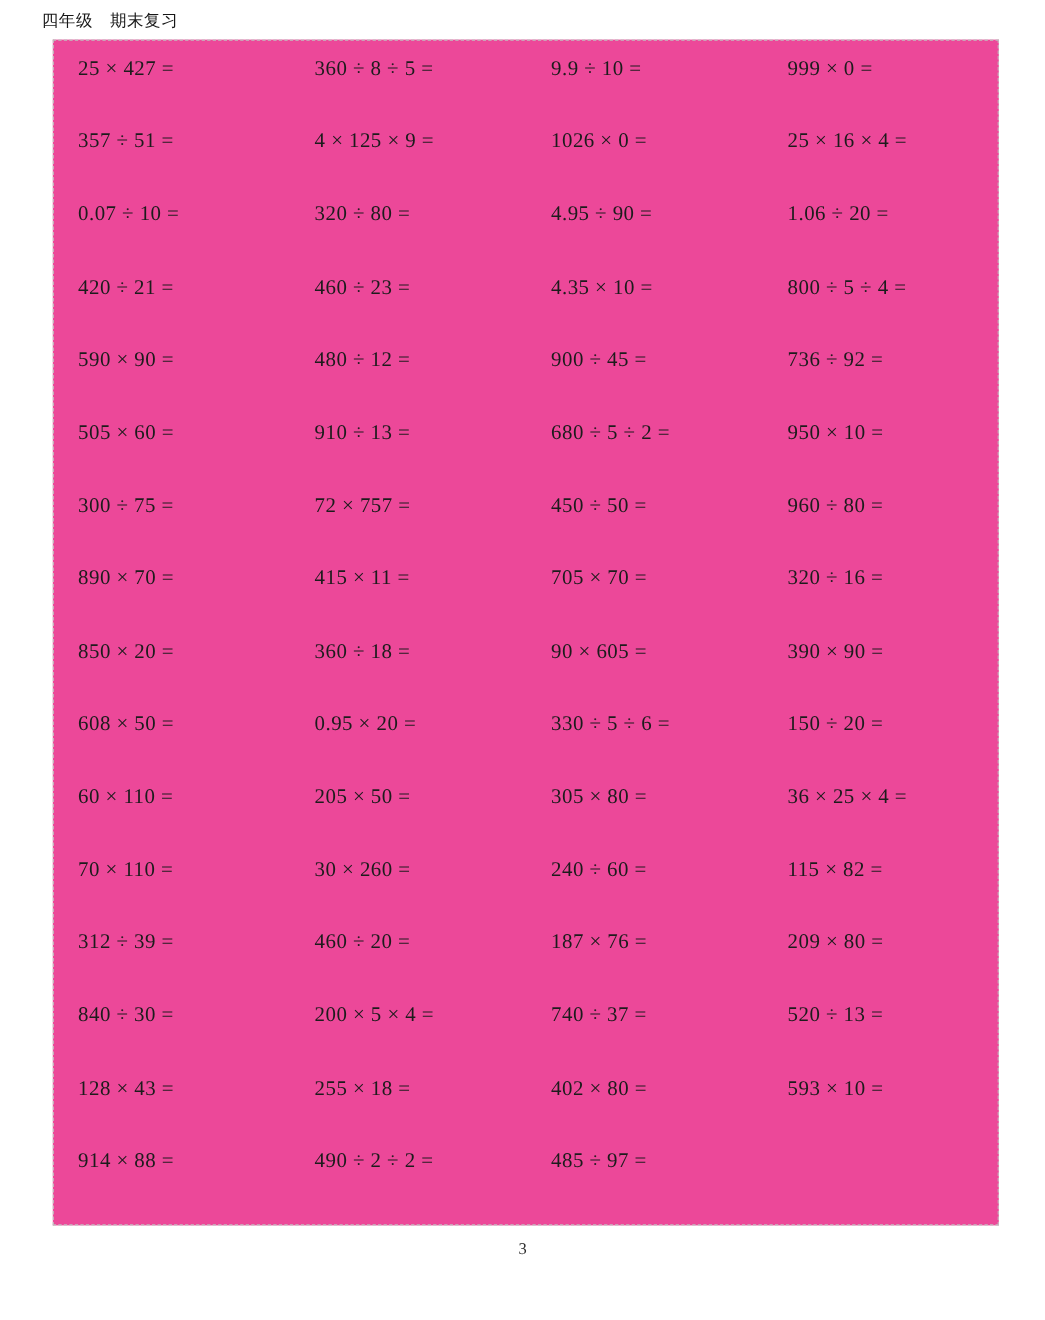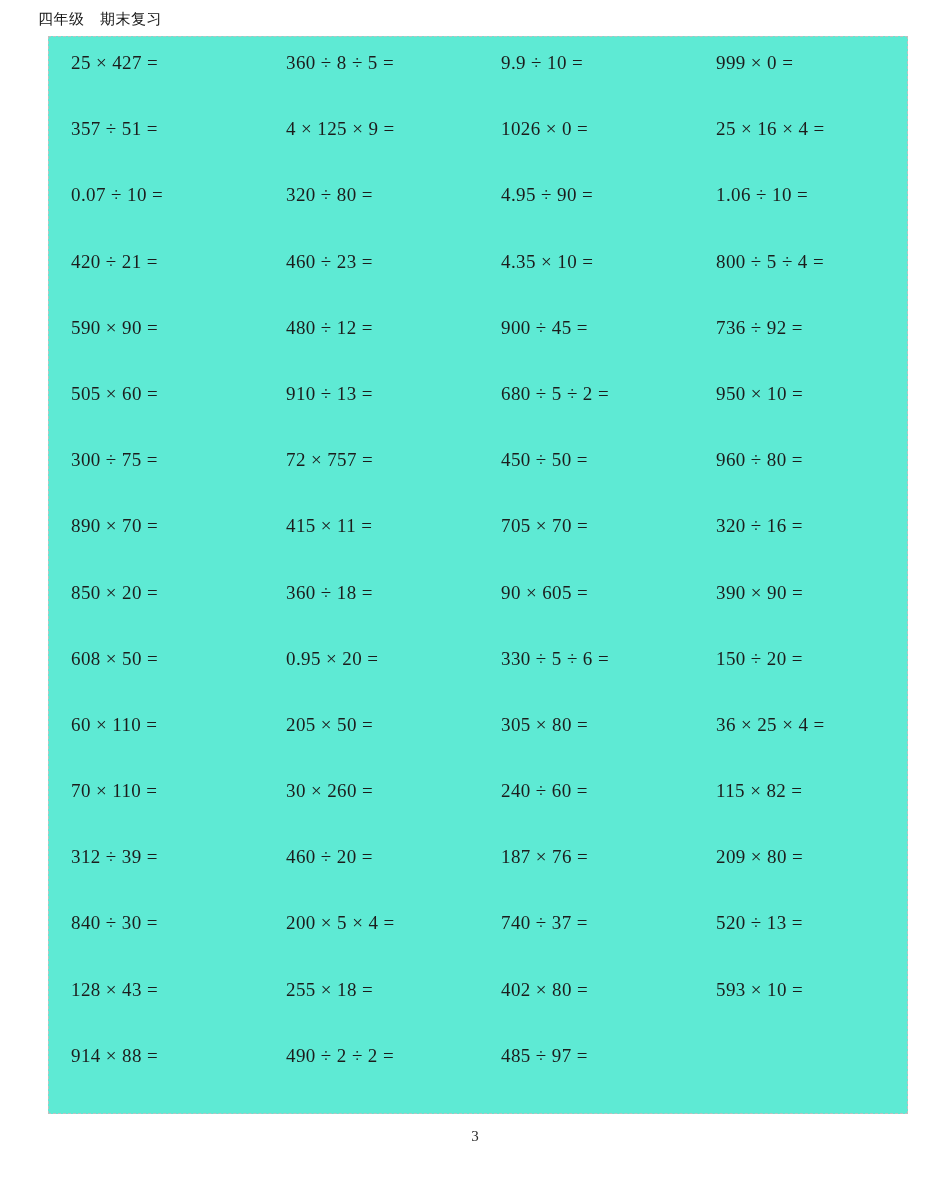--- a/index.html
+++ b/index.html
@@ -40,21 +40,21 @@
 
   
   .problem-box {
     position: absolute;
     left: 48px;
     top: 36px;
     width: 860px;
     height: 1078px;
     border: 1px dashed #bfbfbf;
     box-sizing: border-box;
-    background: #5eead4;
+    background: #ec4899;
   }
 
   .problem-grid {
     position: absolute;
     left: 0;
     top: 0;
     width: 860px;
     height: 1078px;
     display: grid;
     grid-template-columns: repeat(4, 215px);
@@ -104,21 +104,21 @@
         <div class="problem-cell">360 ÷ 8 ÷ 5 =</div>
         <div class="problem-cell">9.9 ÷ 10 =</div>
         <div class="problem-cell">999 × 0 =</div>
         <div class="problem-cell">357 ÷ 51 =</div>
         <div class="problem-cell">4 × 125 × 9 =</div>
         <div class="problem-cell">1026 × 0 =</div>
         <div class="problem-cell">25 × 16 × 4 =</div>
         <div class="problem-cell">0.07 ÷ 10 =</div>
         <div class="problem-cell">320 ÷ 80 =</div>
         <div class="problem-cell">4.95 ÷ 90 =</div>
-        <div class="problem-cell">1.06 ÷ 10 =</div>
+        <div class="problem-cell">1.06 ÷ 20 =</div>
         <div class="problem-cell">420 ÷ 21 =</div>
         <div class="problem-cell">460 ÷ 23 =</div>
         <div class="problem-cell">4.35 × 10 =</div>
         <div class="problem-cell">800 ÷ 5 ÷ 4 =</div>
         <div class="problem-cell">590 × 90 =</div>
         <div class="problem-cell">480 ÷ 12 =</div>
         <div class="problem-cell">900 ÷ 45 =</div>
         <div class="problem-cell">736 ÷ 92 =</div>
         <div class="problem-cell">505 × 60 =</div>
         <div class="problem-cell">910 ÷ 13 =</div>

